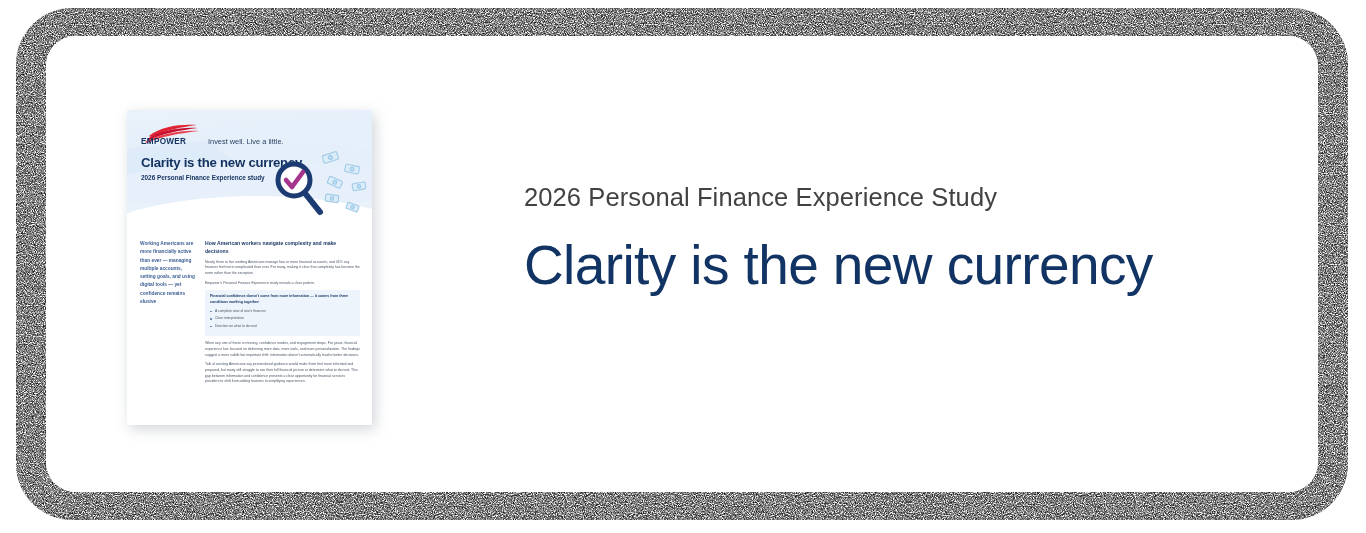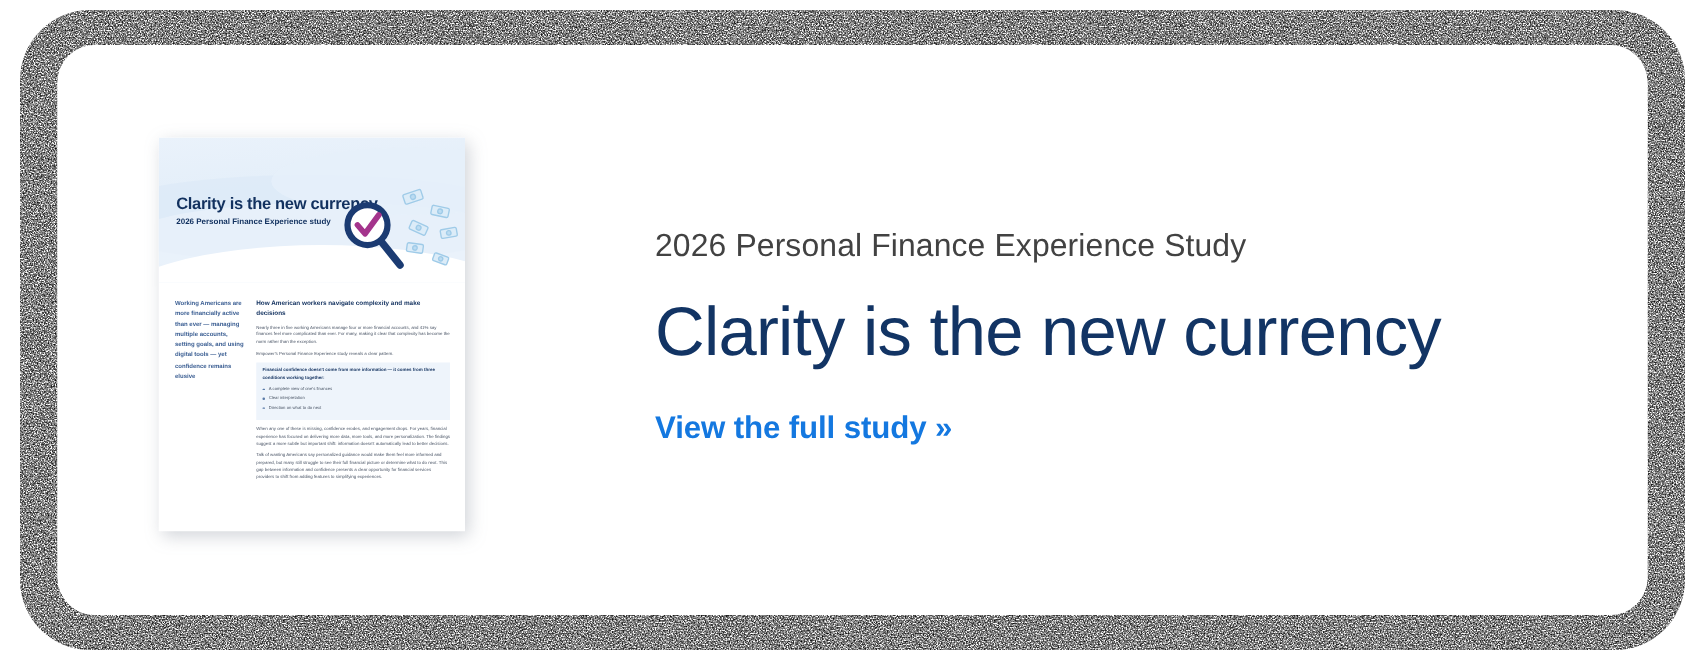--- a/index.html
+++ b/index.html
@@ -270,20 +270,31 @@
     <div class="doc-wrap">
       <div class="doc">
 
         <div class="doc-hero">
           <div class="wave w1"></div>
           <div class="wave w2"></div>
           <div class="wave w3"></div>
           <div class="wave-white"></div>
         </div>
 
+        <div class="logo-row">
+          <div class="logo-mark">
+            <svg width="62" height="24" viewBox="0 0 62 24" aria-hidden="true">
+              <path d="M8 14 C20 4, 40 2, 56 3 C40 5, 22 9, 10 15 Z" fill="#e02433"></path>
+              <path d="M6 17 C20 8, 40 5, 57 6 C40 8, 20 12, 8 18 Z" fill="#c8102e"></path>
+              <path d="M4 20 C18 12, 40 8, 58 9 C40 11, 18 15, 6 21 Z" fill="#e8404d"></path>
+            </svg>
+            <span class="logo-word">EMPOWER</span>
+          </div>
+          <span class="logo-tagline">Invest well. Live a little.</span>
+        </div>
 
         <div class="doc-title">Clarity is the new currency</div>
         <div class="doc-subtitle">2026 Personal Finance Experience study</div>
 
         <div class="illus">
           <svg width="110" height="90" viewBox="0 0 110 90" aria-hidden="true">
             <g fill="none" stroke="#9fcbe8" stroke-width="1.1">
               <g transform="translate(62,6) rotate(-18)">
                 <rect x="0" y="0" width="15" height="8" rx="1.2" fill="#dcecf8"></rect>
                 <circle cx="7.5" cy="4" r="2" fill="#bcdcf2"></circle>
@@ -337,17 +348,16 @@
             <div class="doc-p">Talk of wanting Americans say personalized guidance would make them feel more informed and prepared, but many still struggle to see their full financial picture or determine what to do next. This gap between information and confidence presents a clear opportunity for financial services providers to shift from adding features to simplifying experiences.</div>
           </div>
         </div>
 
       </div>
     </div>
 
     <div class="content">
       <div class="eyebrow">2026 Personal Finance Experience Study</div>
       <h1 class="headline">Clarity is the new currency</h1>
-      <a class="cta" href="#">View the full study »</a>
     </div>
 
   </div>
 </div>
 
 </body></html>

